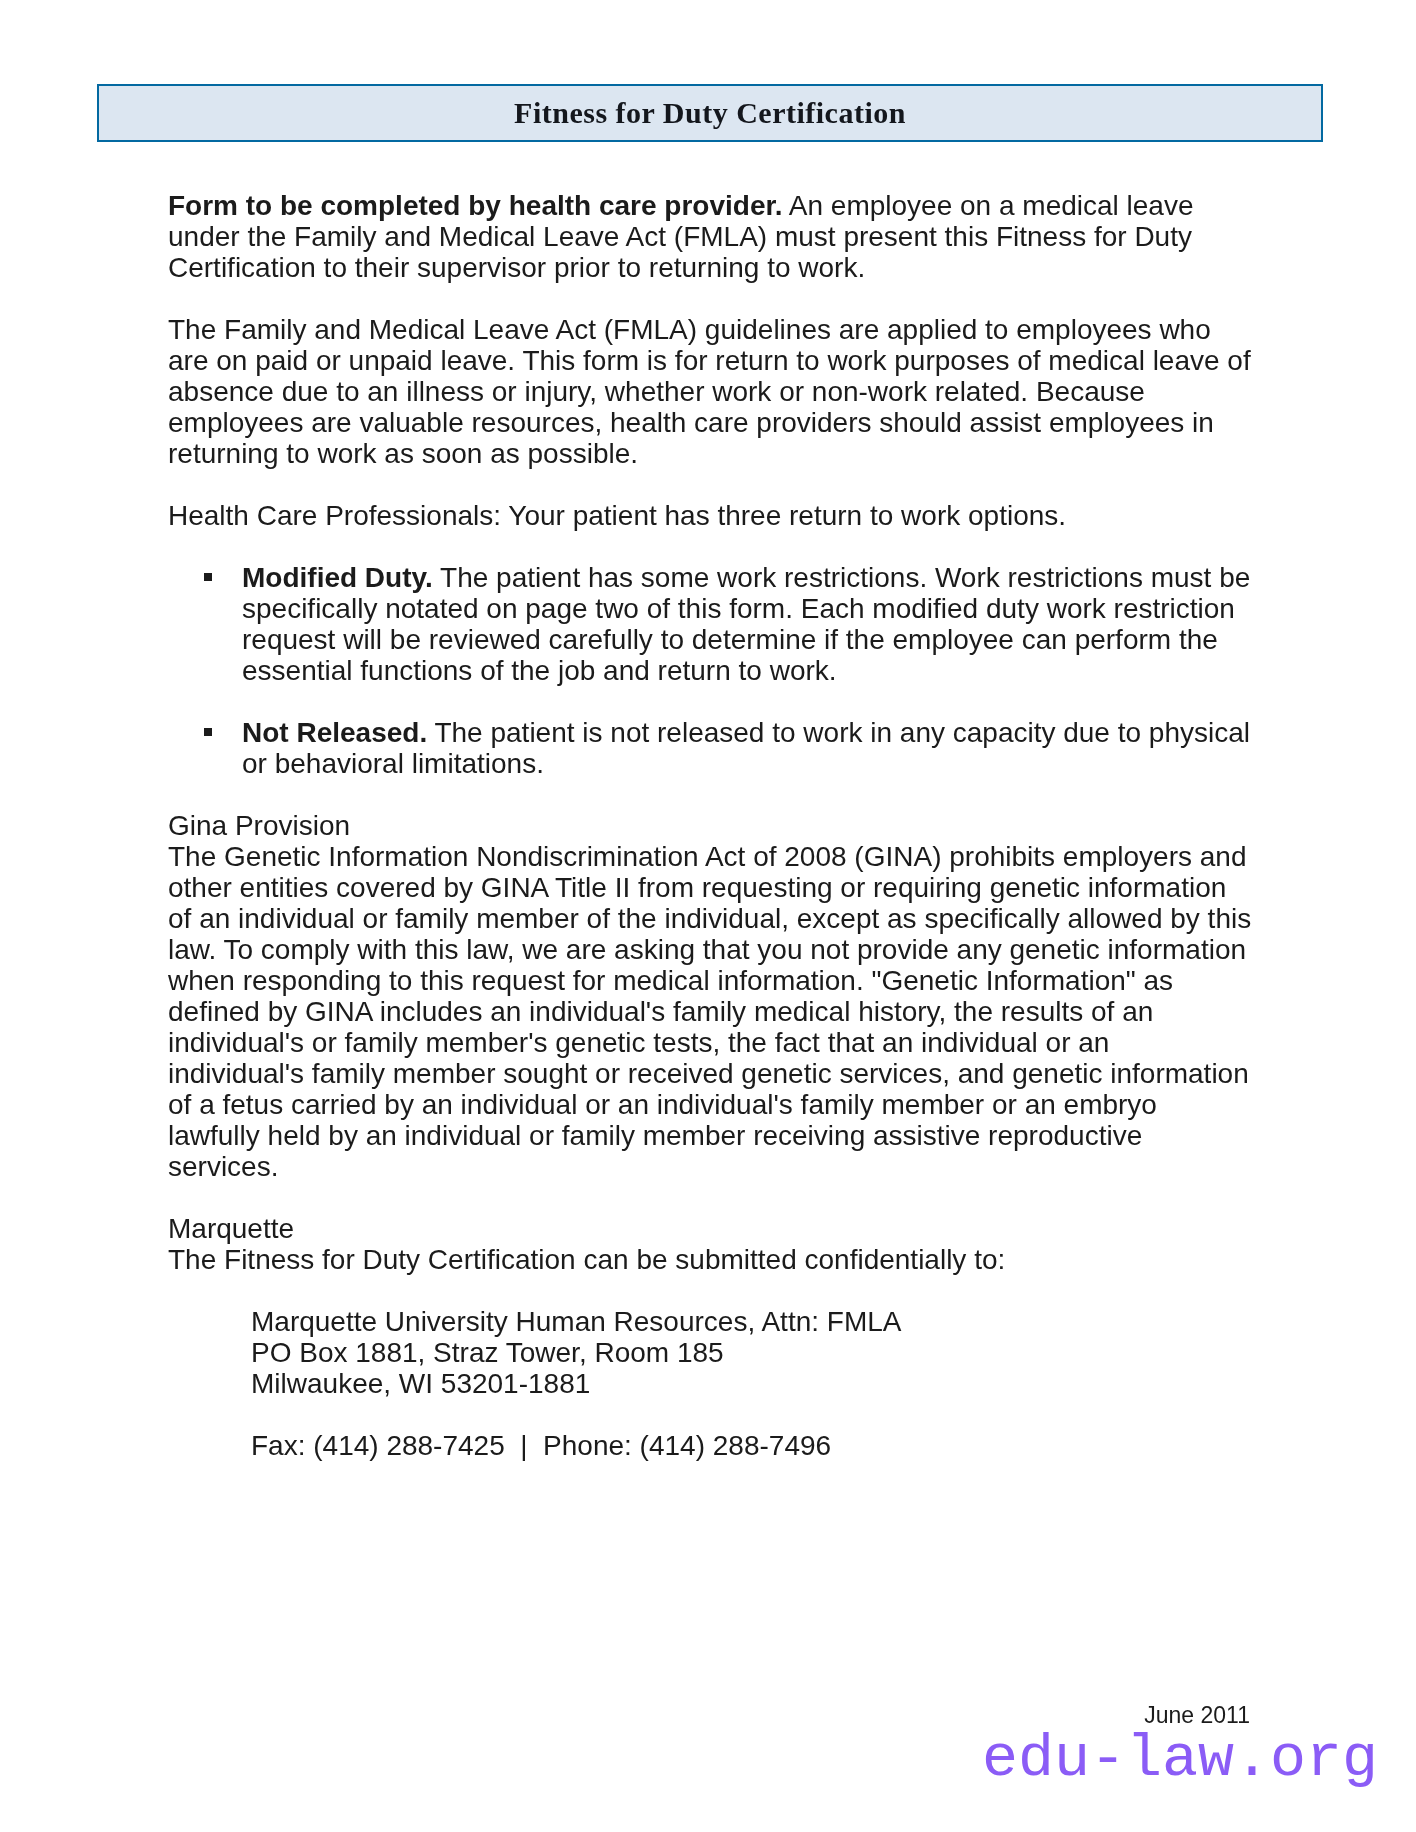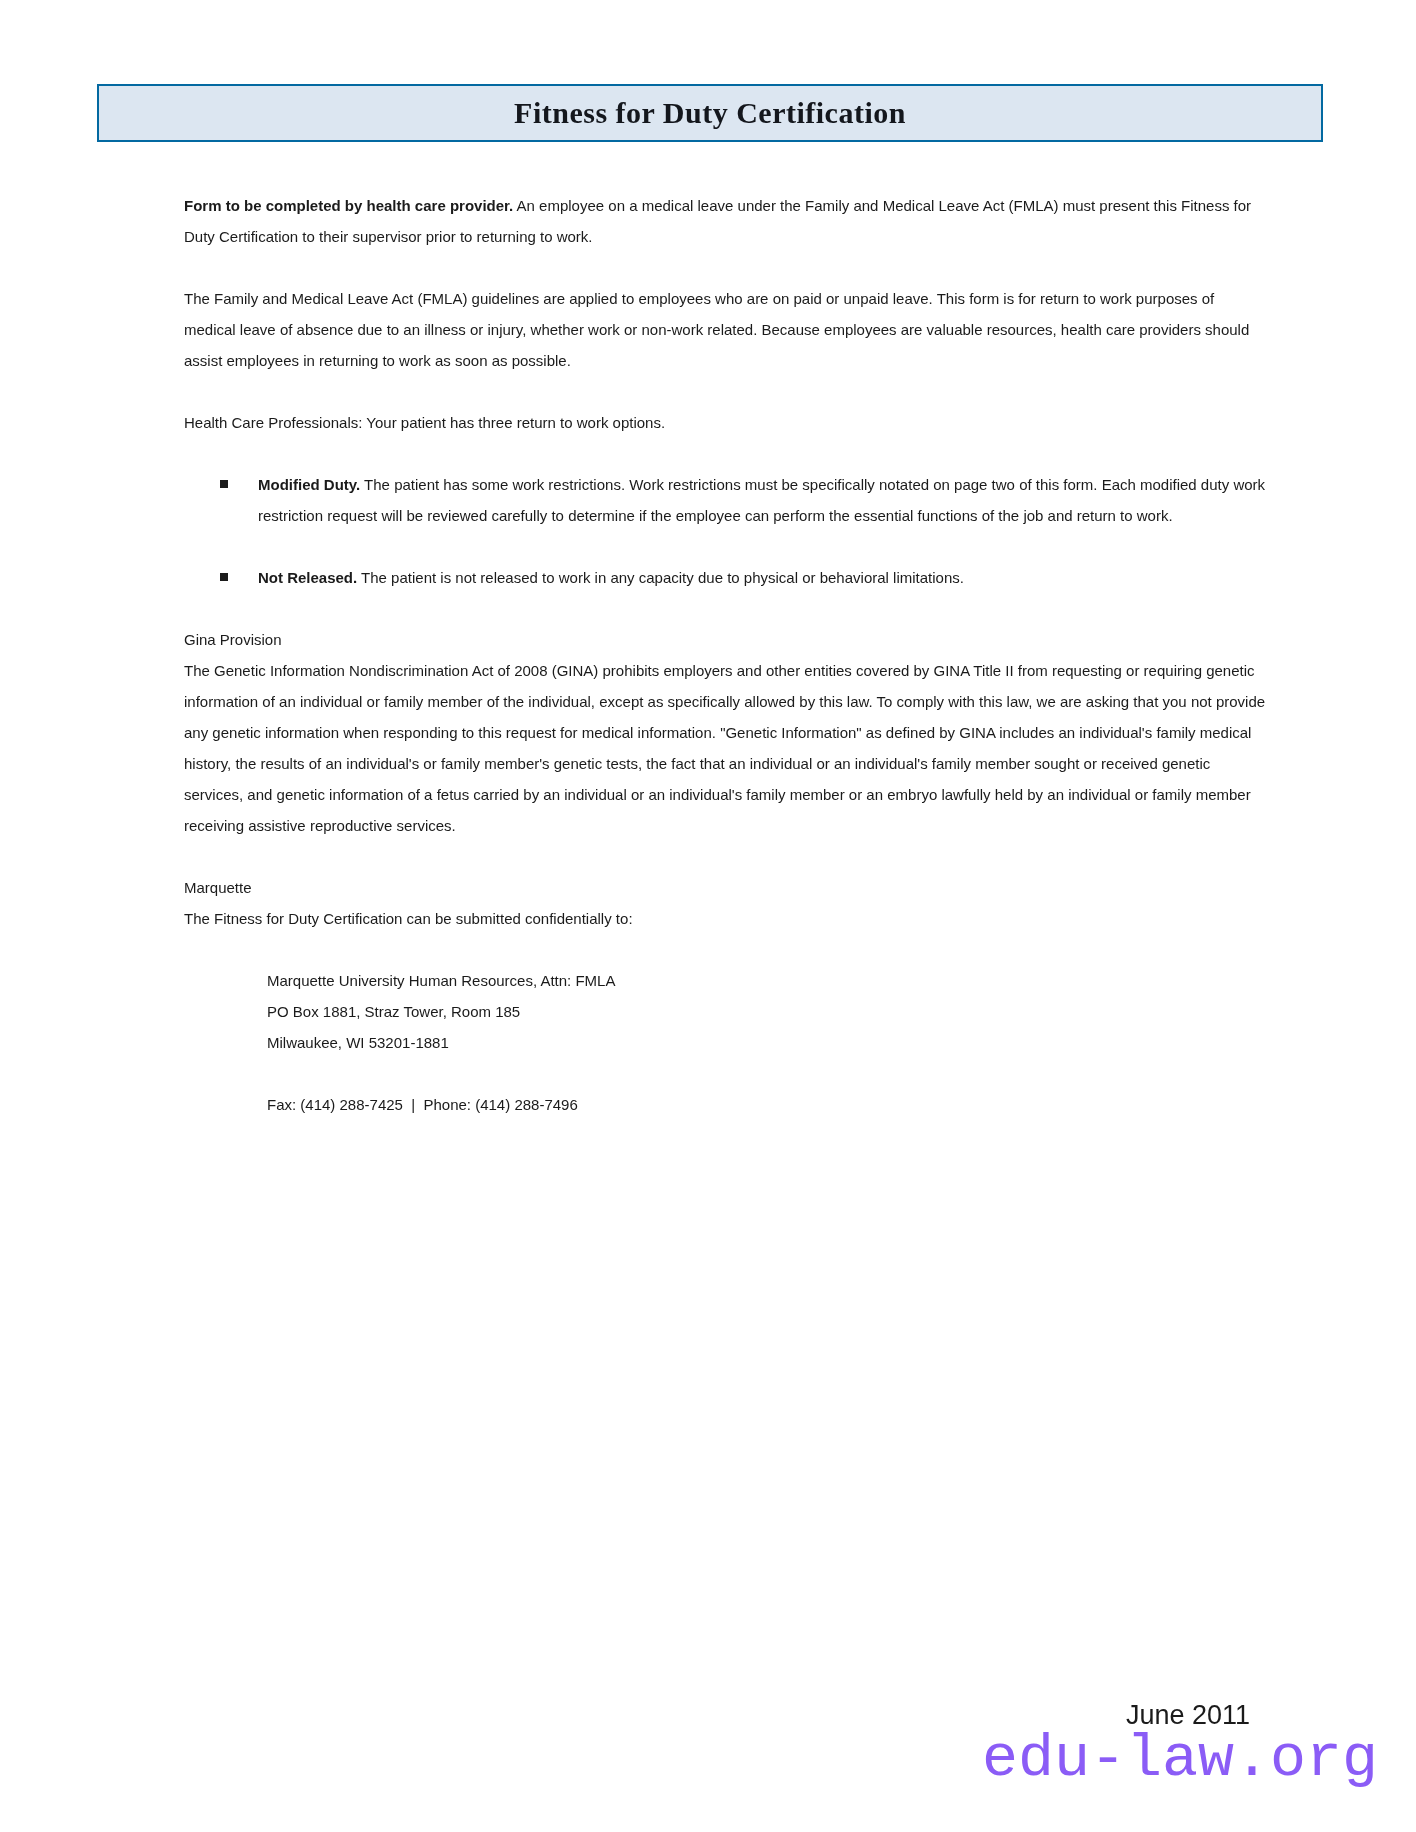--- a/index.html
+++ b/index.html
@@ -27,24 +27,24 @@
   }
   .header-title {
     font-family: "Liberation Serif", serif;
     font-weight: bold;
     font-size: 30px;
     color: #14171d;
     letter-spacing: 0.5px;
   }
   .content {
     position: absolute;
-    left: 184px;
+    left: 168px;
     top: 190px;
     width: 1085px;
-    font-size: 15px;
+    font-size: 28px;
     line-height: 31px;
   }
   .para { margin: 0 0 31px 0; }
   .bold { font-weight: bold; }
   .bullet-list { margin: 0; padding: 0; list-style: none; }
   .bullet-item {
     position: relative;
     margin: 0 0 31px 0;
     padding-left: 74px;
   }
@@ -58,21 +58,21 @@
   }
   .section-heading { font-weight: normal; margin: 0; }
   .section-body { margin: 0 0 31px 0; }
   .address-block { margin: 0 0 31px 83px; }
   .address-line { margin: 0; }
   .contact-line { margin: 0 0 31px 83px; white-space: pre-wrap; }
   .footer-date {
     position: absolute;
     top: 1700px;
     right: 166px;
-    font-size: 27px;
+    font-size: 23px;
     line-height: 31px;
     color: #1b1b1b;
   }
   .watermark {
     position: absolute;
     top: 1727px;
     right: 38px;
     font-family: "Liberation Mono", "DejaVu Sans Mono", monospace;
     font-size: 60px;
     line-height: 64px;

